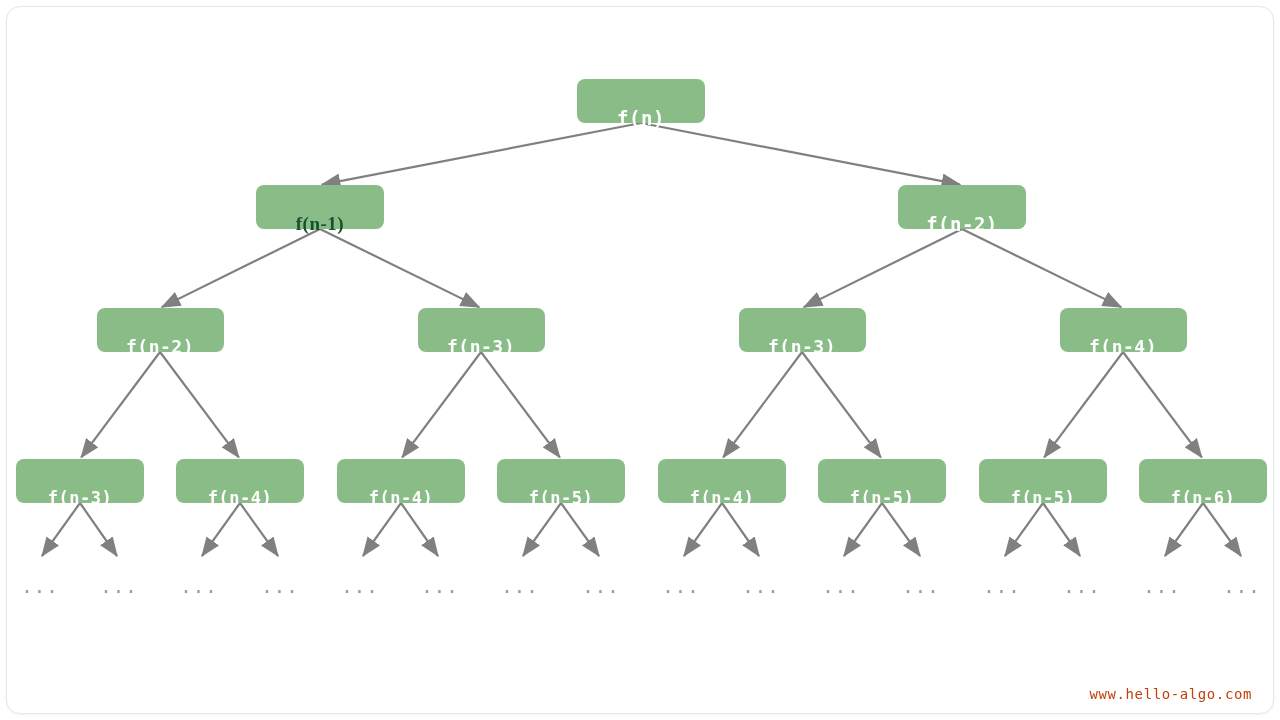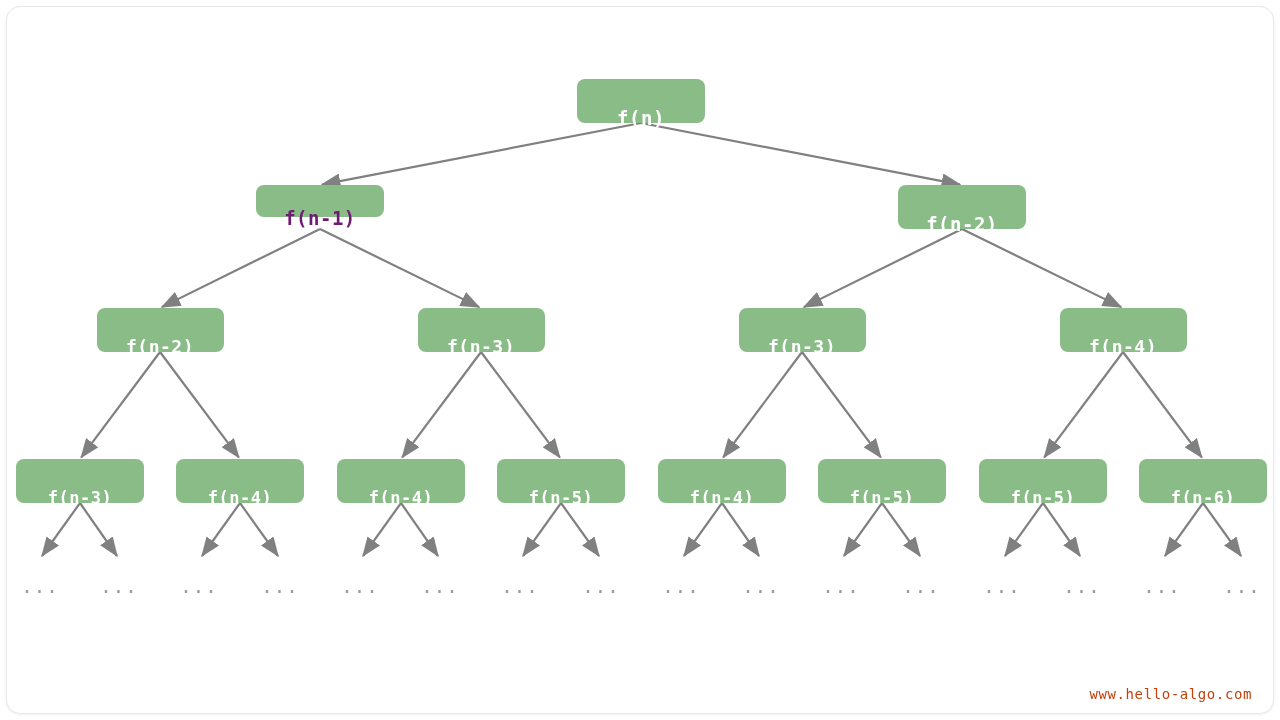--- a/index.html
+++ b/index.html
@@ -131,21 +131,21 @@
         <line x1="1043" y1="503" x2="1080" y2="556" stroke="#808080" stroke-width="2.2" marker-end="url(#arrowhead)"></line>
         <line x1="1203" y1="503" x2="1165" y2="556" stroke="#808080" stroke-width="2.2" marker-end="url(#arrowhead)"></line>
         <line x1="1203" y1="503" x2="1241" y2="556" stroke="#808080" stroke-width="2.2" marker-end="url(#arrowhead)"></line>
       </g>
   </svg>
 
   <div id="node-layer">
       <div class="node" style="left: 577px; top: 79px; width: 128px; height: 44px; background: rgb(137, 188, 135); color: rgb(255, 255, 255); font-size: 19px;">
         <span class="node-label">f(n)</span>
       </div>
-      <div class="node" style="left: 256px; top: 185px; width: 128px; height: 32px; background: rgb(137, 188, 135); color: #701a75; font-size: 19px;">
+      <div class="node" style="left: 256px; top: 185px; width: 128px; height: 44px; background: rgb(137, 188, 135); color: #14532d; font-size: 19px; font-family: Liberation Serif, serif;">
         <span class="node-label">f(n-1)</span>
       </div>
       <div class="node" style="left: 898px; top: 185px; width: 128px; height: 44px; background: rgb(137, 188, 135); color: rgb(255, 255, 255); font-size: 19px;">
         <span class="node-label">f(n-2)</span>
       </div>
       <div class="node" style="left: 96.5px; top: 308px; width: 127px; height: 44px; background: rgb(137, 188, 135); color: rgb(255, 255, 255); font-size: 18px;">
         <span class="node-label">f(n-2)</span>
       </div>
       <div class="node" style="left: 417.5px; top: 308px; width: 127px; height: 44px; background: rgb(137, 188, 135); color: rgb(255, 255, 255); font-size: 18px;">
         <span class="node-label">f(n-3)</span>

